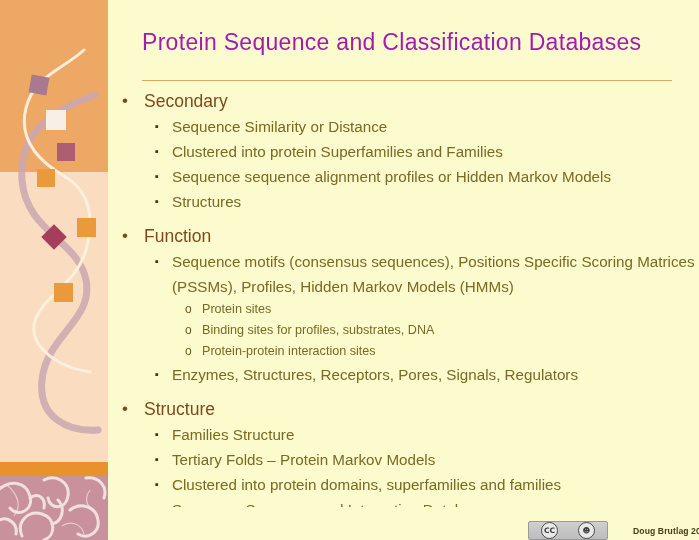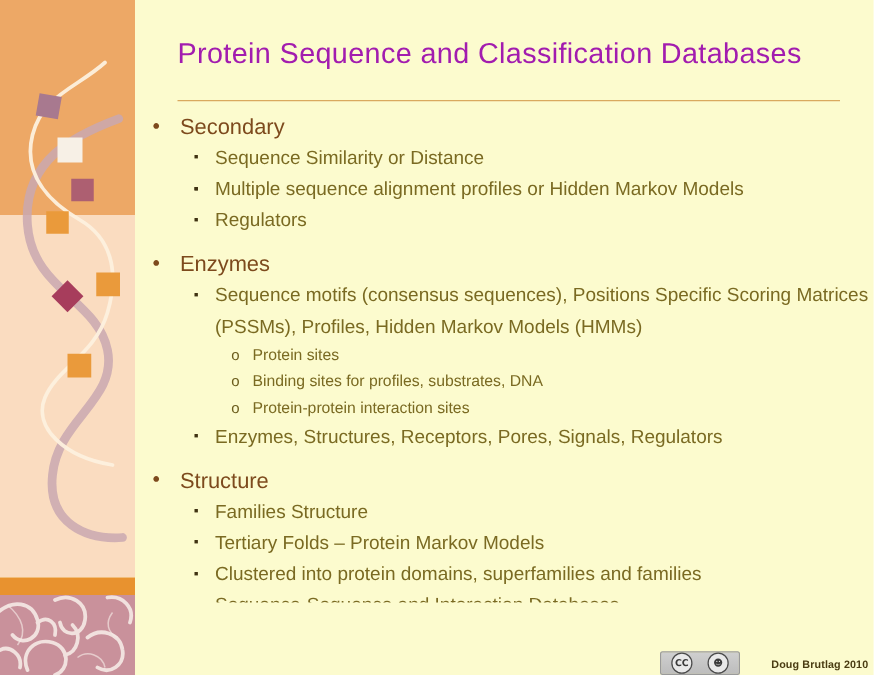--- a/index.html
+++ b/index.html
@@ -164,21 +164,21 @@
   
   #license {
     position: absolute;
     left: 420px;
     top: 521px;
     display: flex;
     align-items: center;
     gap: 4px;
   }
   #cc-badge {
-    width: 64px;
+    width: 80px;
     height: 19px;
     background: linear-gradient(#cfcfcf, #bdbdbd);
     border: 1px solid #9a9a9a;
     border-radius: 2px;
     display: flex;
     align-items: center;
     justify-content: space-around;
     padding: 0 2px;
     box-sizing: border-box;
   }
@@ -270,35 +270,36 @@
       <div class="row lvl1">
         <span class="bullet">•</span>
         <span>Secondary</span>
       </div>
       <div class="row lvl2">
         <span class="bullet">▪</span>
         <span>Sequence Similarity or Distance</span>
       </div>
       <div class="row lvl2">
         <span class="bullet">▪</span>
-      </div>
-      <div class="row lvl2">
-        <span class="bullet">▪</span>
-        <span>Multiple sequence alignment profiles or Hidden Markov Models</span>
-      </div>
-      <div class="row lvl2">
-        <span class="bullet">▪</span>
-        <span>Regulators</span>
+        <span>Clustered into protein Superfamilies and Families</span>
+      </div>
+      <div class="row lvl2">
+        <span class="bullet">▪</span>
+        <span>Sequence sequence alignment profiles or Hidden Markov Models</span>
+      </div>
+      <div class="row lvl2">
+        <span class="bullet">▪</span>
+        <span>Structures</span>
       </div>
 
       <div class="sec-gap"></div>
 
       <div class="row lvl1">
         <span class="bullet">•</span>
-        <span>Enzymes</span>
+        <span>Function</span>
       </div>
       <div class="row lvl2">
         <span class="bullet">▪</span>
         <span>Sequence motifs (consensus sequences), Positions Specific Scoring Matrices (PSSMs), Profiles, Hidden Markov Models (HMMs)</span>
       </div>
       <div class="row lvl3">
         <span class="bullet">o</span>
         <span>Protein sites</span>
       </div>
       <div class="row lvl3">

